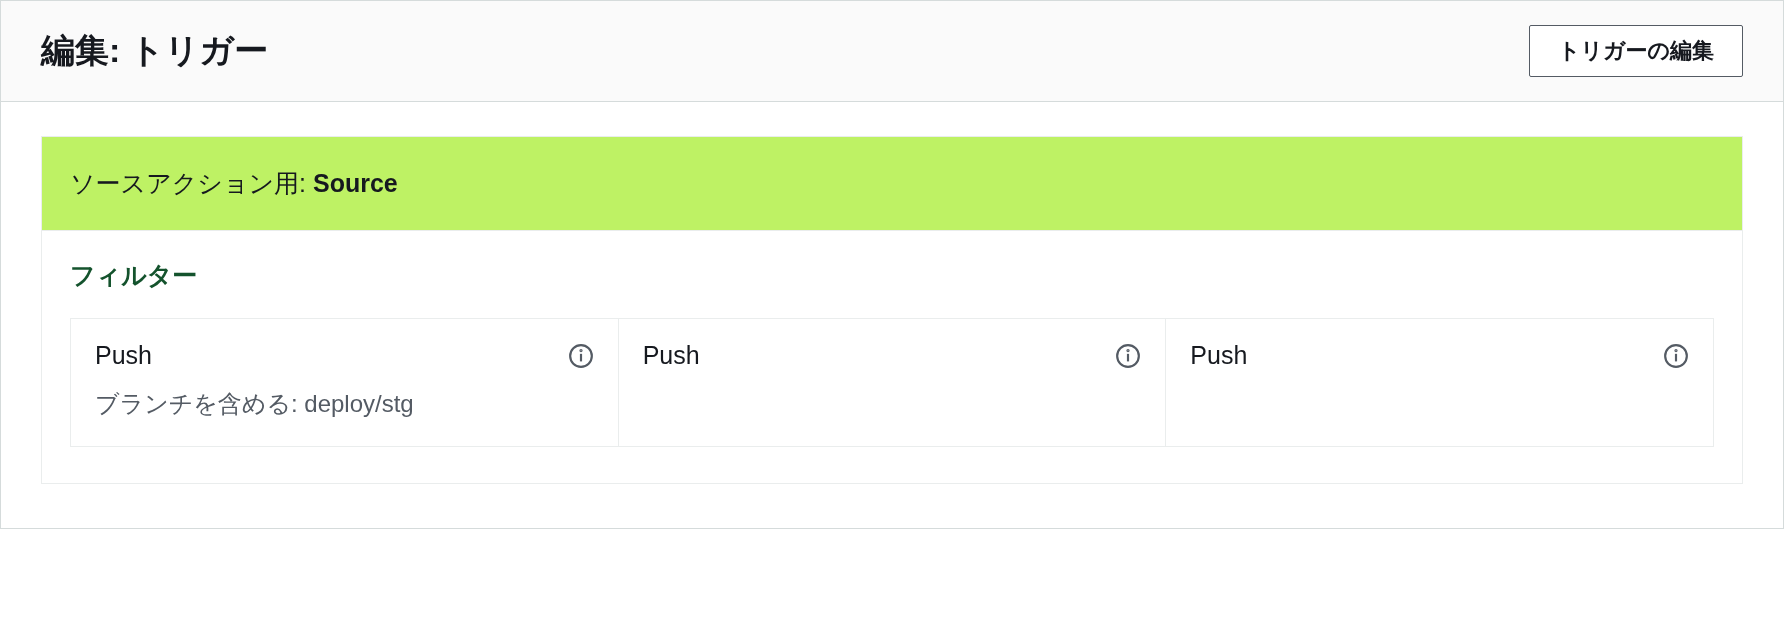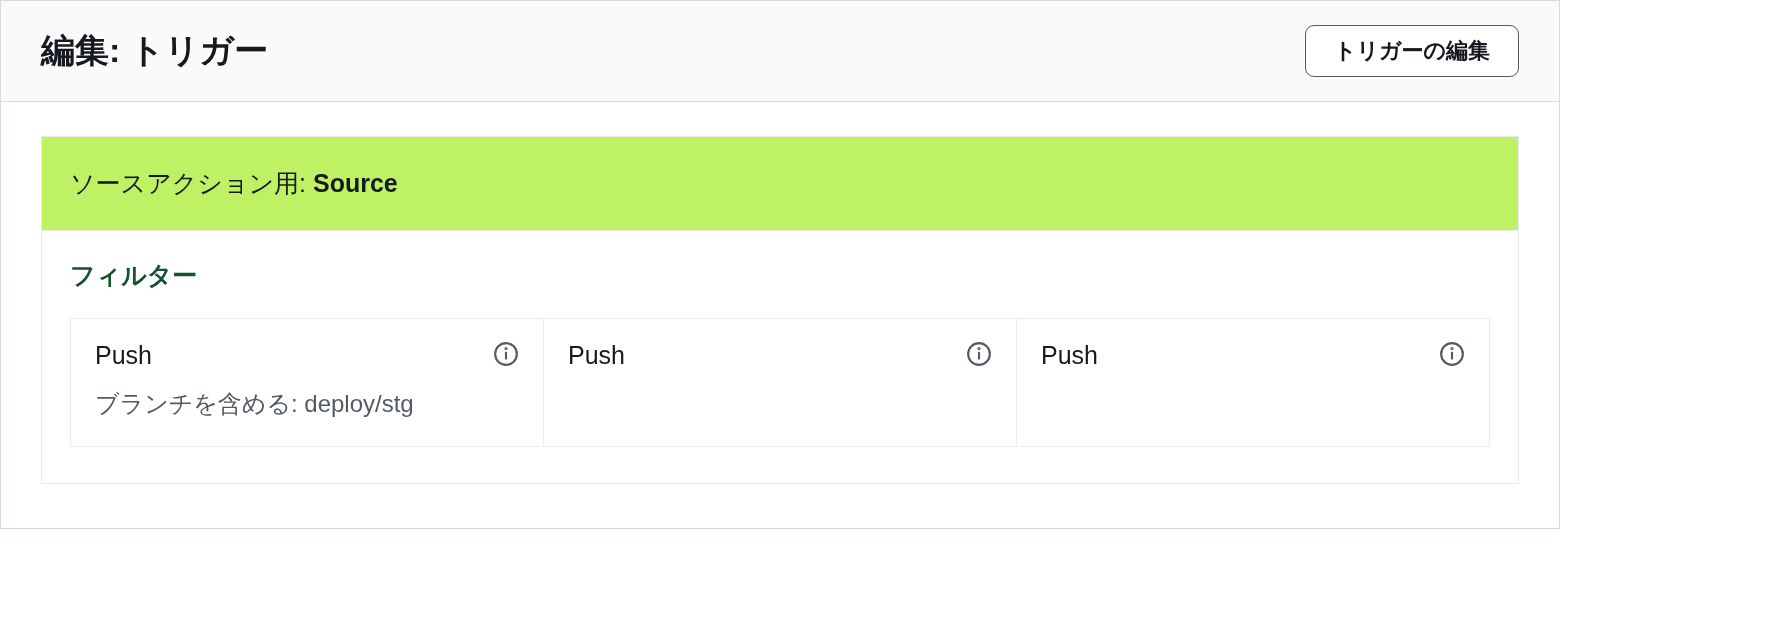--- a/index.html
+++ b/index.html
@@ -6,21 +6,21 @@
       box-sizing: border-box;
       margin: 0;
       padding: 0;
     }
     body {
       font-family: "Amazon Ember", "Helvetica Neue", Arial, sans-serif;
       background: #ffffff;
       color: #16191f;
     }
     .page-container {
-      width: 1560px;
+      width: 1784px;
       border: 1px solid #d5dbdb;
       background: #ffffff;
     }
     .header-bar {
       display: flex;
       justify-content: space-between;
       align-items: center;
       padding: 24px 40px;
       background: #fafafa;
       border-bottom: 1px solid #d5dbdb;
@@ -31,21 +31,21 @@
       color: #16191f;
     }
     .edit-button {
       background: #ffffff;
       border: 1px solid #545b64;
       padding: 10px 28px;
       font-size: 22px;
       font-weight: 700;
       color: #16191f;
       cursor: pointer;
-      border-radius: 9px;
+      border-radius: 2px;
     }
     .content-area {
       padding: 34px 40px 44px 40px;
     }
     .panel {
       border: 1px solid #eaeded;
       background: #ffffff;
     }
     .panel-header {
       background: #bef264;
@@ -75,20 +75,21 @@
       border: 1px solid #eaeded;
       padding: 22px 24px 26px 24px;
       margin-left: -1px;
     }
     .filter-card:first-child {
       margin-left: 0;
     }
     .filter-card-head {
       display: flex;
       justify-content: space-between;
+      align-items: center;
       margin-bottom: 18px;
       gap: 7px;
     }
     .filter-type {
       font-size: 25px;
       font-weight: 400;
       color: #16191f;
     }
     .info-icon {
       width: 26px;

